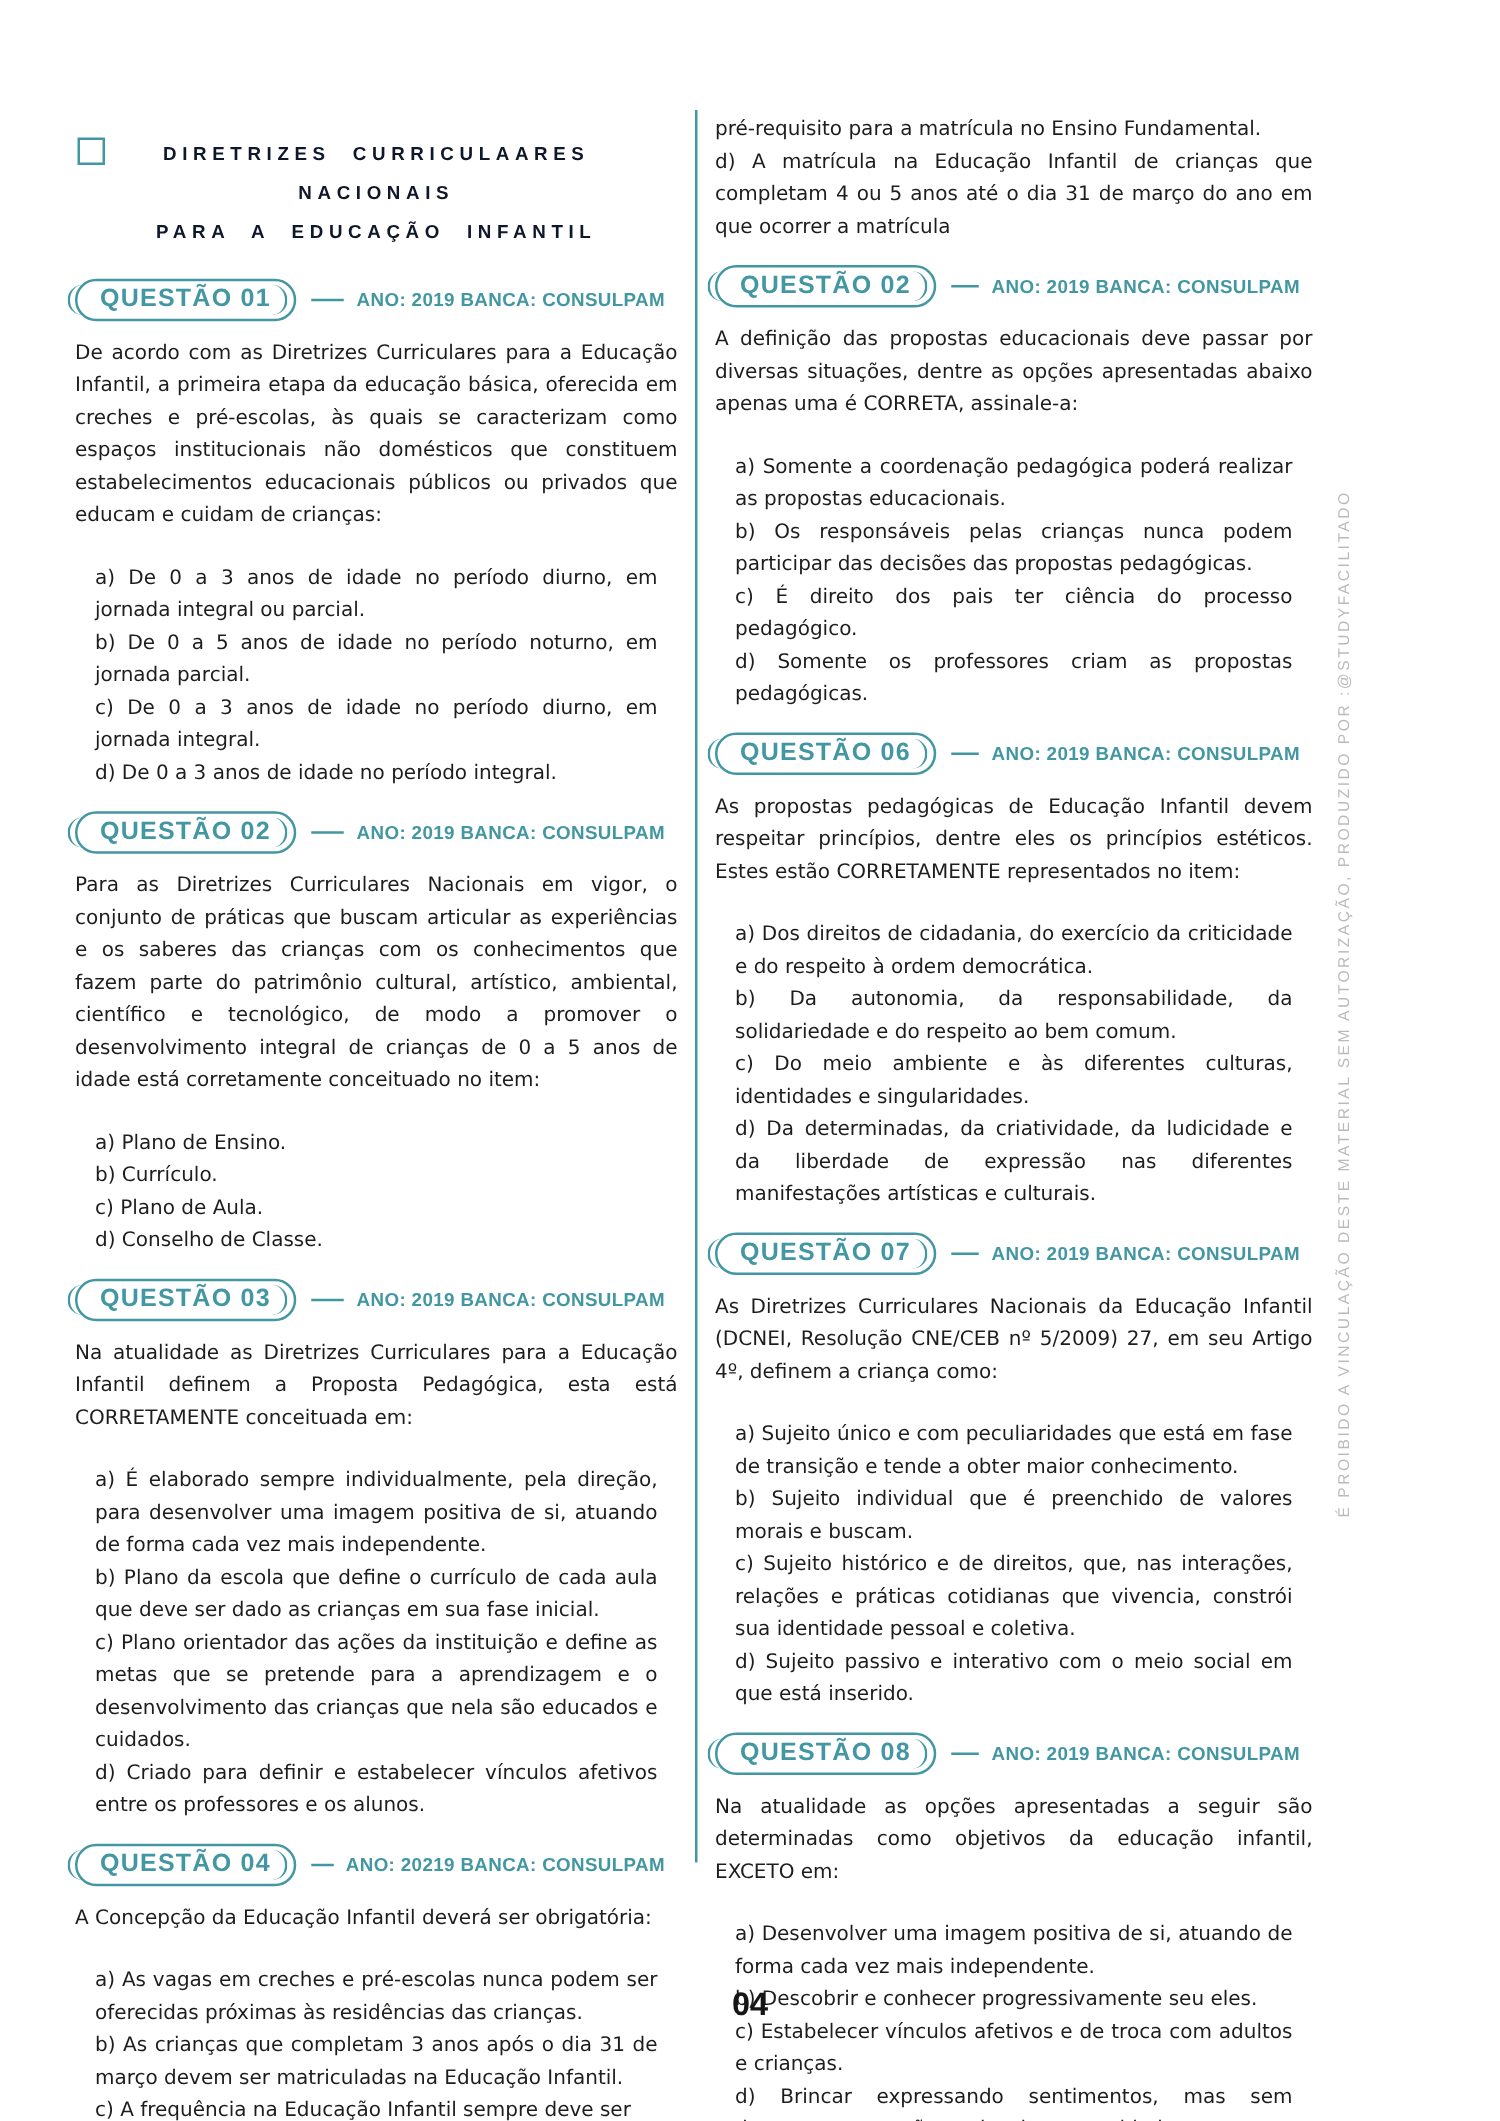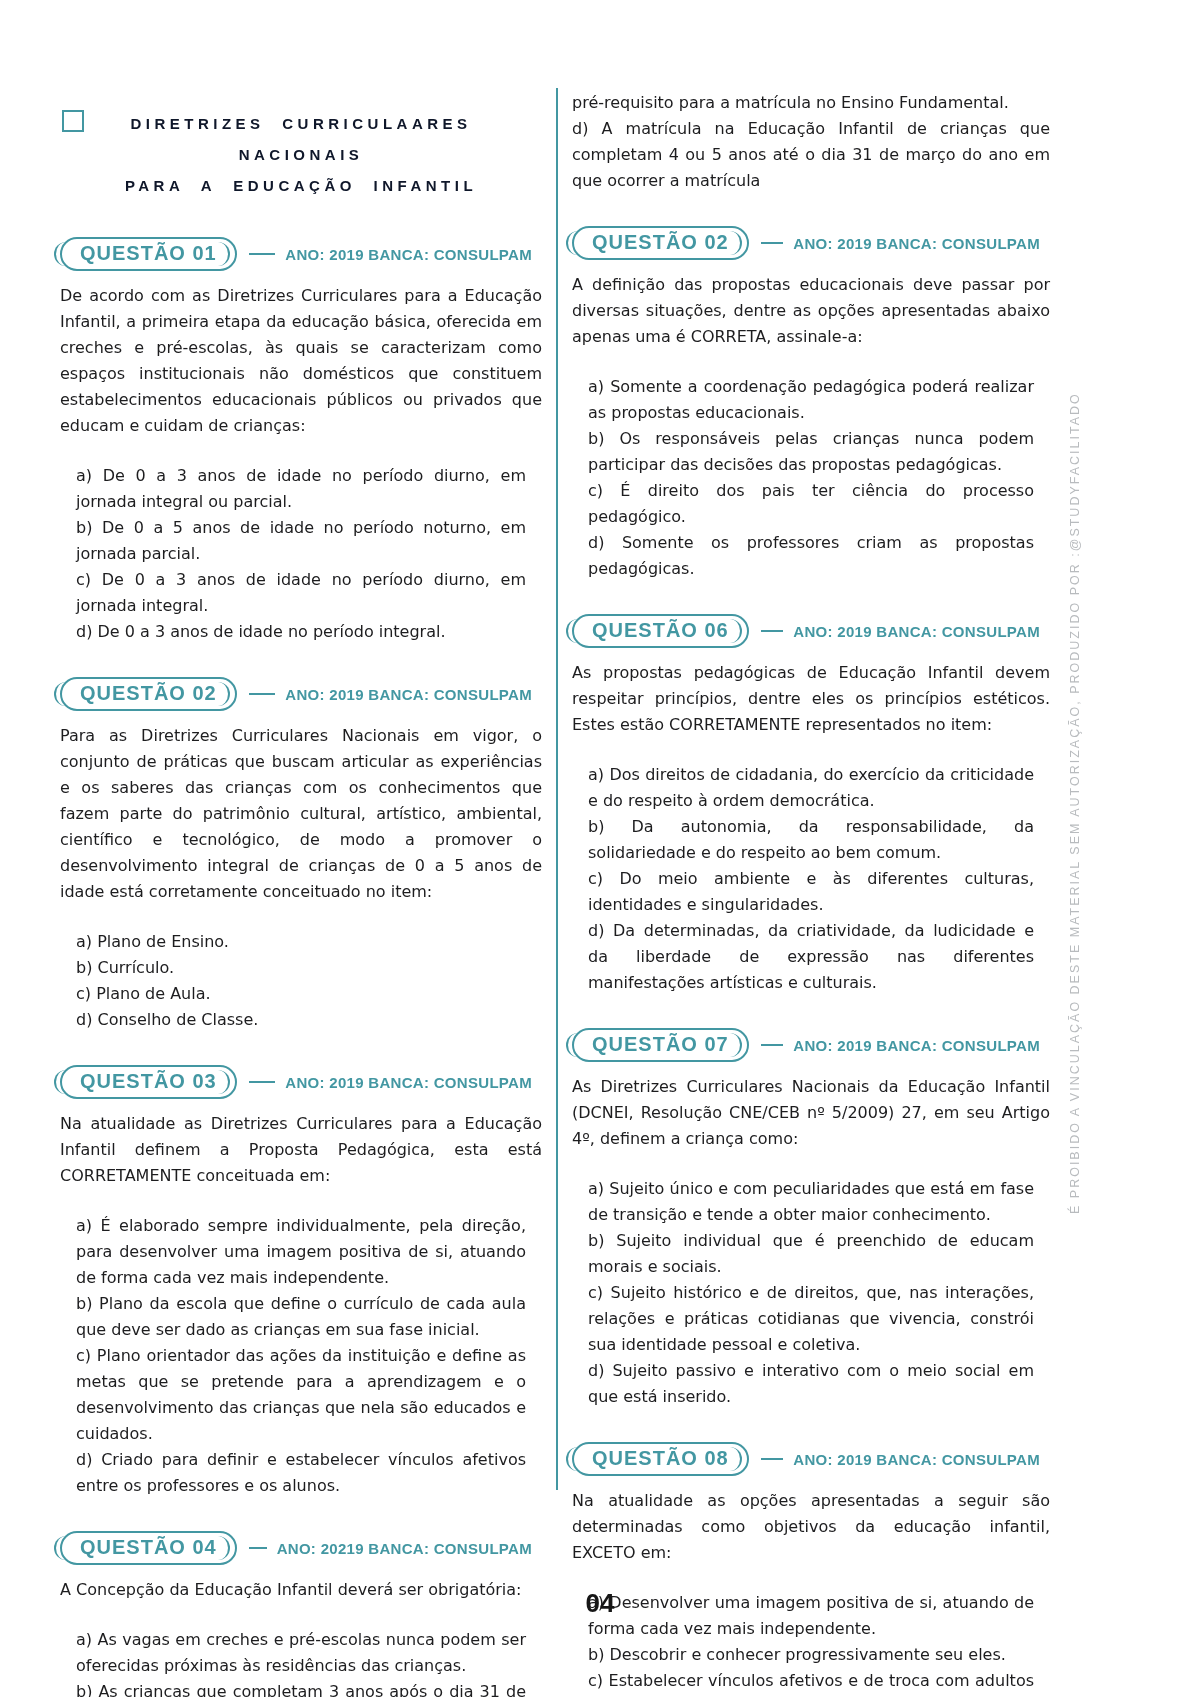--- a/index.html
+++ b/index.html
@@ -36,21 +36,21 @@
     color: #0f172a;
     font-size: 15px;
     font-weight: 700;
     letter-spacing: 4.5px;
     word-spacing: 9px;
     line-height: 31px;
     font-family: "Liberation Sans", sans-serif;
   }
 
   
-  .q-header { display: flex; align-items: center; margin: 32px 0 12px; }
+  .q-header { display: flex; align-items: center; margin: 18px 0 12px; }
   .q-badge {
     position: relative;
     border: 2.5px solid #4397a2;
     border-radius: 999px;
     padding: 2px 18px 4px;
     color: #4397a2;
     font-family: "Liberation Sans", sans-serif;
     font-weight: 700;
     font-size: 20px;
     letter-spacing: 1px;
@@ -237,21 +237,21 @@
   <section>
     <div class="q-header">
       <span class="q-badge">QUESTÃO 07</span>
       <span class="hline short"></span>
       <span class="q-meta">ANO: 2019 BANCA: CONSULPAM</span>
       <span class="hline grow"></span>
     </div>
     <p class="stem">As Diretrizes Curriculares Nacionais da Educação Infantil (DCNEI, Resolução CNE/CEB nº 5/2009) 27, em seu Artigo 4º, definem a criança como:</p>
     <div class="options">
       <p class="option">a) Sujeito único e com peculiaridades que está em fase de transição e tende a obter maior conhecimento.</p>
-      <p class="option">b) Sujeito individual que é preenchido de educam morais e sociais.</p>
+      <p class="option">b) Sujeito individual que é preenchido de valores morais e buscam.</p>
       <p class="option">c) Sujeito histórico e de direitos, que, nas interações, relações e práticas cotidianas que vivencia, constrói sua identidade pessoal e coletiva.</p>
       <p class="option">d) Sujeito passivo e interativo com o meio social em que está inserido.</p>
     </div>
   </section>
 
   <section>
     <div class="q-header">
       <span class="q-badge">QUESTÃO 08</span>
       <span class="hline short"></span>
       <span class="q-meta">ANO: 2019 BANCA: CONSULPAM</span>

